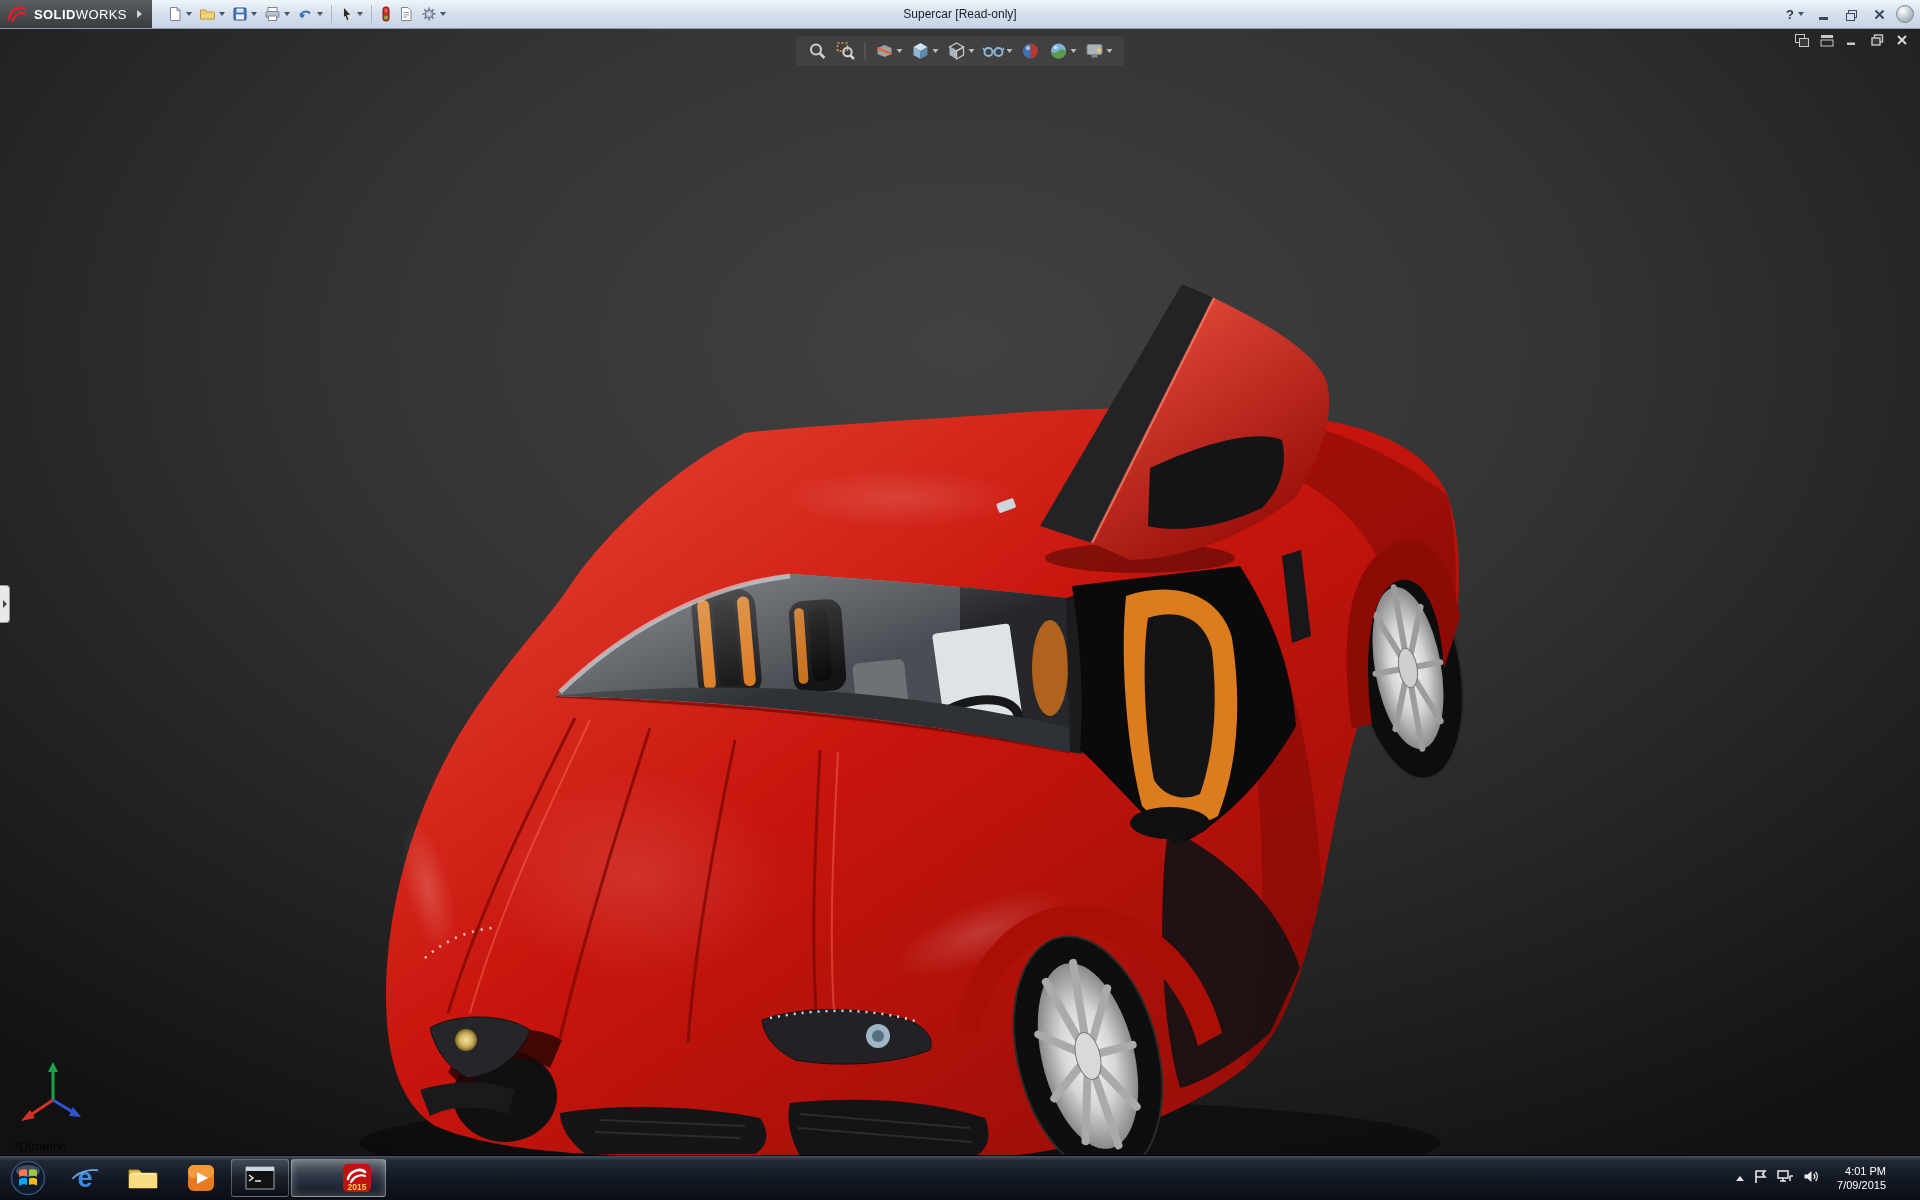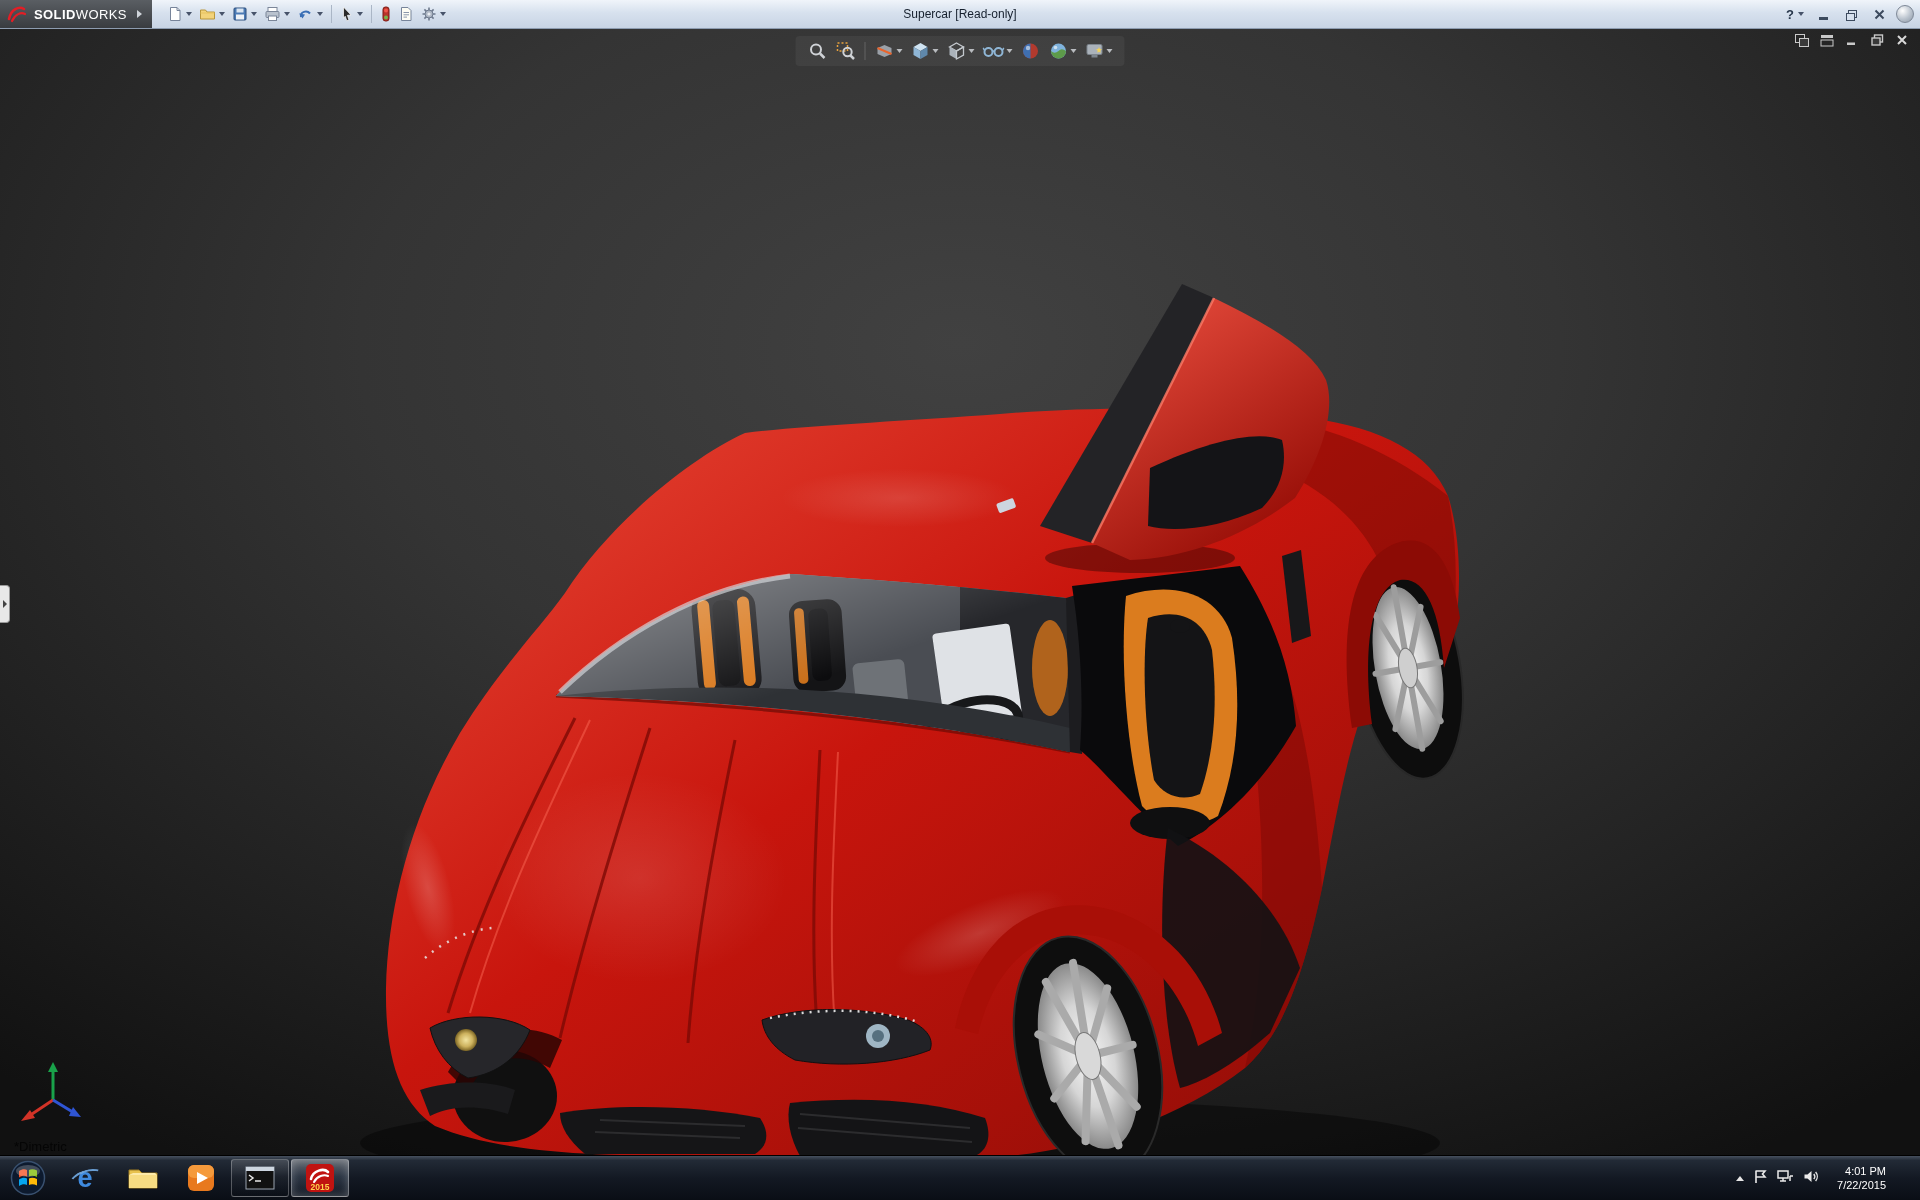--- a/index.html
+++ b/index.html
@@ -63,21 +63,21 @@
 
   
   .taskbar{position:absolute;bottom:0;left:0;right:0;height:44px;
     background:linear-gradient(#46505e 0%,#222a36 10%,#131923 50%,#0a0e15 100%);
     border-top:1px solid #000;display:flex;align-items:stretch;z-index:40;}
   .startbtn{width:56px;display:flex;align-items:center;justify-content:center;}
   .tbtn{width:56px;display:flex;align-items:center;justify-content:center;margin:3px 1px;border-radius:3px;position:relative;}
   .tbtn.framed{background:linear-gradient(rgba(255,255,255,.16),rgba(255,255,255,.04) 45%,rgba(255,255,255,0));
       border:1px solid rgba(255,255,255,.28);}
   .tbtn.active{background:linear-gradient(rgba(255,255,255,.30),rgba(150,175,205,.20) 45%,rgba(70,95,125,.14));
-      border:1px solid rgba(255,255,255,.40);box-shadow:inset 0 0 8px rgba(255,255,255,.28);}
+      border:1px solid rgba(255,255,255,.40);box-shadow:inset 0 0 8px rgba(255,255,255,.28);padding-left:37px;}
   .ie-wrap{position:relative;width:30px;height:30px;display:flex;align-items:center;justify-content:center;}
   .ie-e{font-size:27px;font-weight:bold;color:#3f8ade;line-height:1;}
   .ie-ring{position:absolute;left:-1px;top:7px;width:32px;height:16px;border:2px solid rgba(120,180,240,.85);
       border-color:rgba(120,180,240,.85) transparent transparent transparent;border-radius:50%;transform:rotate(-18deg);}
   .tray{margin-left:auto;display:flex;align-items:center;gap:9px;padding-right:2px;}
   .chevup{width:0;height:0;border-left:4px solid transparent;border-right:4px solid transparent;border-bottom:5px solid #e6e6e6;}
   .clock{text-align:right;font-size:11px;line-height:1.3;color:#fff;padding:0 9px;}
   .showdesk{width:13px;border-left:1px solid rgba(255,255,255,.45);
       background:linear-gradient(rgba(255,255,255,.10),rgba(255,255,255,0));}
 </style>
@@ -535,18 +535,18 @@
           </svg>
       </span>
       <span>
         <svg width="16" height="15" viewBox="0 0 16 15">
             <path d="M1.5 5.5 H4.5 L8.5 2 V13 L4.5 9.5 H1.5 Z" fill="#eaeaea"></path>
             <path d="M10.8 5 A4 4 0 0 1 10.8 10 M12.6 3 A7 7 0 0 1 12.6 12" fill="none" stroke="#eaeaea" stroke-width="1.4"></path>
           </svg>
       </span>
       <span class="clock">
         <span>4:01 PM</span><br>
-        <span>7/22/2015</span>
+        <span>7/09/2015</span>
       </span>
       <span class="showdesk"></span>
     </span>
   </footer>
 </div>
 
 </body></html>

